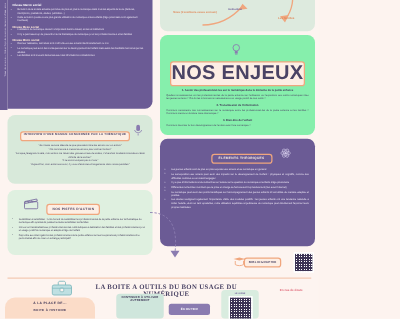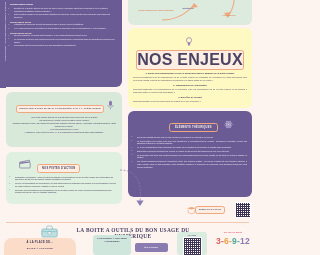--- a/index.html
+++ b/index.html
@@ -61,21 +61,21 @@
   #schema{left:128px;top:-10px;width:124px;height:35px;background:#ddeade;
           border-radius:0 0 6px 6px;}
   #schema .nodeA{position:absolute;left:8px;top:19px;width:40px;text-align:center;
                  font-size:2.2px;line-height:3px;font-weight:bold;color:#e08a5c;}
   #schema .nodeB{position:absolute;left:84px;top:24px;width:34px;text-align:center;
                  font-size:2.3px;font-weight:bold;color:#e08a5c;}
   #schema .nodeC{position:absolute;left:46px;top:17px;width:28px;text-align:center;
                  font-size:2.1px;font-weight:bold;color:#6b5b95;}
 
   
-  #enjeux{left:128px;top:28px;width:124px;height:80px;background:#fef9c3;
+  #enjeux{left:128px;top:28px;width:124px;height:80px;background:#86efac;
           border-radius:6px;padding:3px 5px;}
   #enjeux .q{font-weight:bold;font-size:2.2px;text-align:center;line-height:2.9px;margin:2.5px 0 1px;}
   #enjeux p{margin:0;font-size:2px;line-height:2.8px;text-align:justify;color:#4c4566;}
 
   
   #theory{left:128px;top:111px;width:124px;height:86px;background:#6b5b95;
           border-radius:6px;padding:3px 5px;color:#efe9f7;}
   #theory .banner{font-size:2.6px;padding:1.6px 5px;margin-left:22px;}
   #theory ul{margin:3px 0 0;}
   #theory li{font-size:1.95px;line-height:2.75px;text-align:justify;}
@@ -272,16 +272,15 @@
     <div class="t">ÉCOUTER</div>
   </div>
 
   <div class="tool" id="toolD">
     <div class="lbl">LE GUIDE</div>
     <div class="qr" style="margin:1px auto 0;width:17px;height:17px;"></div>
   </div>
 
   <div class="tool" id="toolE">
     <div class="dt">En cas de doute</div>
-    <div class="nums"><span class="n3">3</span><span class="n3">-</span><span class="n6">6</span><span class="n6">-</span><span class="n9">9</span><span class="n9">-</span><span class="n12">12</span></div>
   </div>
 
 </div>
 
 </body></html>

